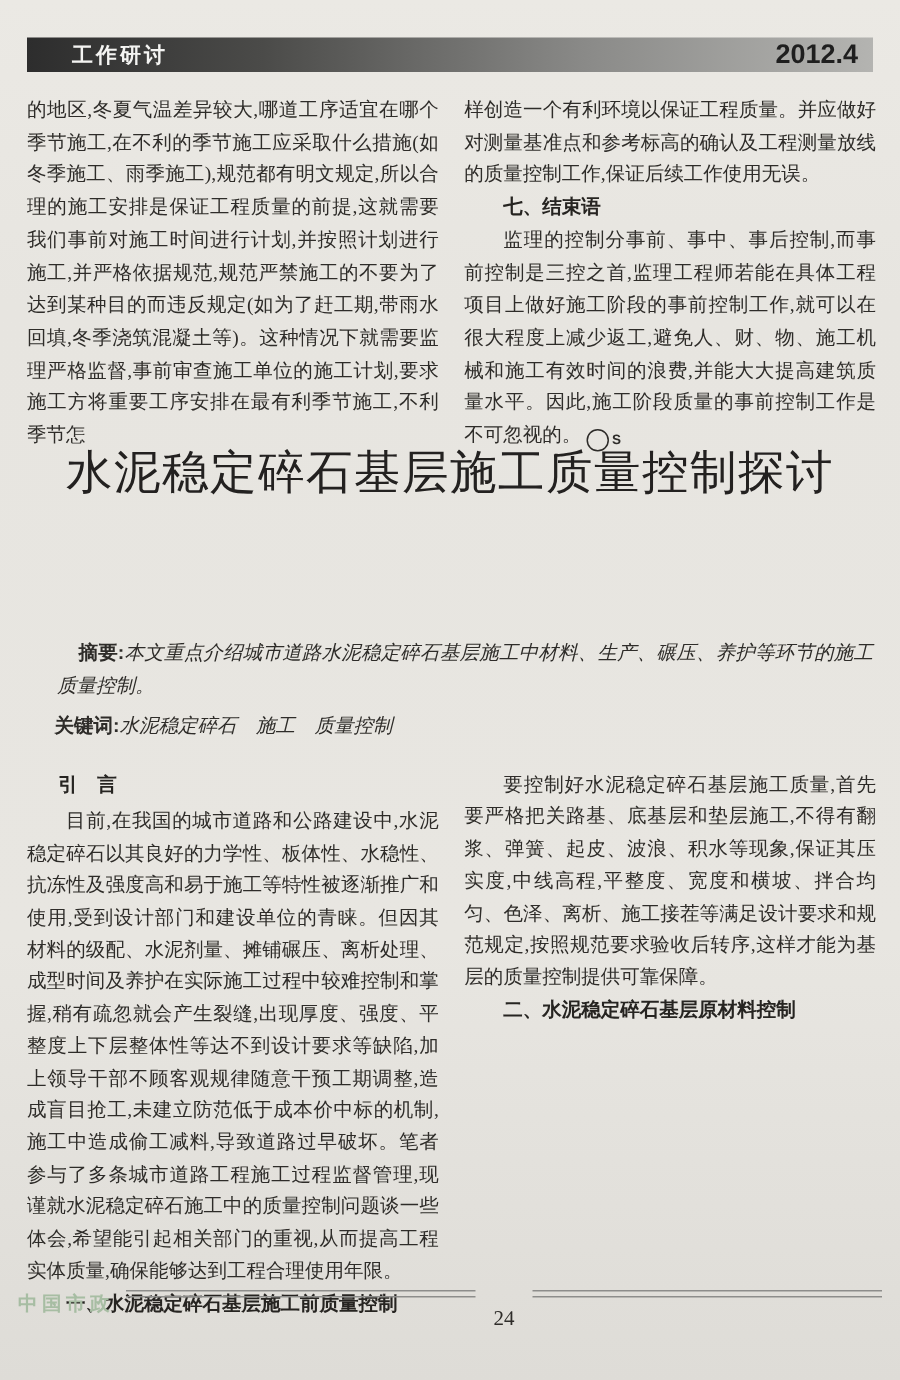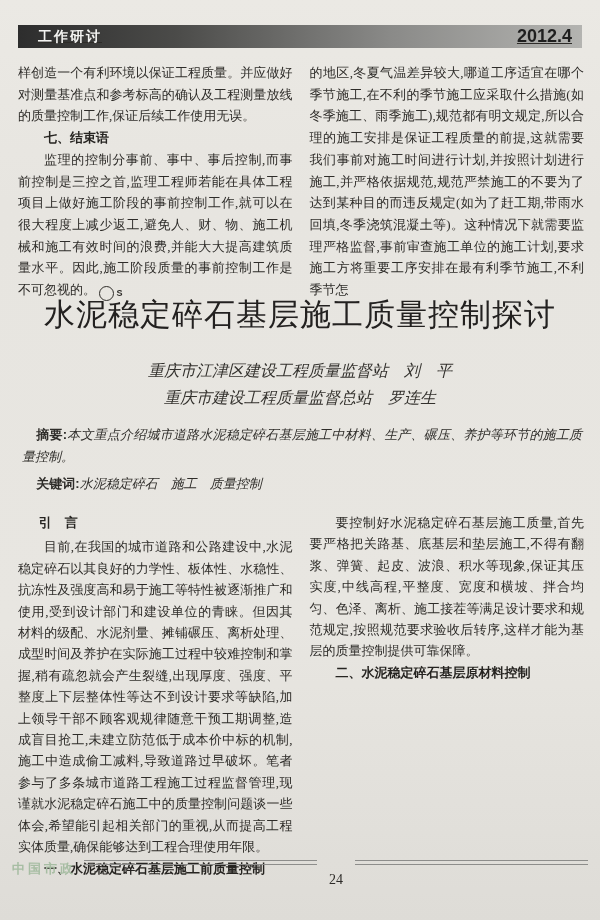--- a/index.html
+++ b/index.html
@@ -7,42 +7,42 @@
   .page{
     position:relative;width:600px;height:920px;margin:0 auto;overflow:hidden;
     background:linear-gradient(180deg,#ebe9e4 0%,#e7e5e0 22%,#e8e6e1 68%,#dedcd7 100%);
     font-family:"Liberation Serif","DejaVu Serif",serif;color:#2e2c29;
   }
   
   .header{
     position:absolute;top:25px;left:18px;right:18px;height:23px;
     display:flex;align-items:center;justify-content:space-between;
     background:linear-gradient(90deg,#2d2d2d 0%,#4b4b49 28%,#8a8a88 66%,#b4b4b1 100%);
-    padding:0 10px 0 20px;box-sizing:border-box;text-decoration:underline;
+    padding:0 10px 0 30px;box-sizing:border-box;
   }
   .header-label{color:#f4f4f2;font-family:"Liberation Sans","DejaVu Sans",sans-serif;font-weight:bold;font-size:14px;letter-spacing:2px;}
   .header-issue{color:#1f1f1f;font-family:"Liberation Sans","DejaVu Sans",sans-serif;font-size:18px;font-weight:bold;}
   
   p{margin:0;}
   .top-cols{position:absolute;top:62px;left:18px;right:16px;display:flex;gap:17px;}
   .top-cols .col{flex:1;font-size:13px;line-height:21.7px;text-align:justify;}
   .body-cols{position:absolute;top:512px;left:18px;right:16px;display:flex;gap:17px;justify-content:center;}
   .body-cols .col{flex:1;font-size:13px;line-height:21.4px;text-align:justify;}
   .ind{text-indent:2em;}
   .h{font-family:"Liberation Sans","DejaVu Sans",sans-serif;font-weight:bold;text-indent:2em;color:#262421;}
   .h-intro{font-family:"Liberation Sans","DejaVu Sans",sans-serif;font-weight:bold;text-indent:1.6em;color:#262421;margin-bottom:3px;}
   
   .title{
     position:absolute;top:294px;left:0;right:0;text-align:center;
     font-family:"Liberation Sans","DejaVu Sans",sans-serif;font-weight:normal;
     font-size:31px;letter-spacing:1px;color:#232120;
   }
   .authors{position:absolute;top:357px;left:0;right:0;text-align:center;font-size:16px;line-height:27px;font-style:italic;color:#33312d;}
   .abstract{position:absolute;top:424px;left:22px;right:18px;font-size:13px;line-height:22px;text-align:justify;}
-  .abstract .line1{text-indent:1.1em;}
+  .abstract .line1{text-indent:1.1em;margin-left:16px;}
   .abstract .kwline{margin-top:5px;text-indent:1.1em;}
   .lbl{font-style:normal;font-family:"Liberation Sans","DejaVu Sans",sans-serif;font-weight:bold;}
   .kai{font-style:italic;}
   
   .endmark{
     display:inline-flex;align-items:center;justify-content:center;
     width:13px;height:13px;border:1.4px solid #2e2c29;border-radius:50%;
     font-size:9px;font-weight:bold;line-height:1;vertical-align:-2px;margin-left:3px;
     font-family:"Liberation Sans","DejaVu Sans",sans-serif;
   }
@@ -60,37 +60,33 @@
 
 <div class="page">
 
   <div class="header">
     <span class="header-label">工作研讨</span>
     <span class="header-issue">2012.4</span>
   </div>
 
   <div class="top-cols">
     <div class="col">
+      <p>的地区,冬夏气温差异较大,哪道工序适宜在哪个季节施工,在不利的季节施工应采取什么措施(如冬季施工、雨季施工),规范都有明文规定,所以合理的施工安排是保证工程质量的前提,这就需要我们事前对施工时间进行计划,并按照计划进行施工,并严格依据规范,规范严禁施工的不要为了达到某种目的而违反规定(如为了赶工期,带雨水回填,冬季浇筑混凝土等)。这种情况下就需要监理严格监督,事前审查施工单位的施工计划,要求施工方将重要工序安排在最有利季节施工,不利季节怎</p>
+    </div>
+    <div class="col">
       <p>样创造一个有利环境以保证工程质量。并应做好对测量基准点和参考标高的确认及工程测量放线的质量控制工作,保证后续工作使用无误。</p>
       <p class="h">七、结束语</p>
       <p class="ind"><span>监理的控制分事前、事中、事后控制,而事前控制是三控之首,监理工程师若能在具体工程项目上做好施工阶段的事前控制工作,就可以在很大程度上减少返工,避免人、财、物、施工机械和施工有效时间的浪费,并能大大提高建筑质量水平。因此,施工阶段质量的事前控制工作是不可忽视的。</span><span class="endmark">
             <span>S</span>
           </span></p>
     </div>
-    <div class="col">
-      <p>的地区,冬夏气温差异较大,哪道工序适宜在哪个季节施工,在不利的季节施工应采取什么措施(如冬季施工、雨季施工),规范都有明文规定,所以合理的施工安排是保证工程质量的前提,这就需要我们事前对施工时间进行计划,并按照计划进行施工,并严格依据规范,规范严禁施工的不要为了达到某种目的而违反规定(如为了赶工期,带雨水回填,冬季浇筑混凝土等)。这种情况下就需要监理严格监督,事前审查施工单位的施工计划,要求施工方将重要工序安排在最有利季节施工,不利季节怎</p>
-    </div>
   </div>
 
   <div class="title">水泥稳定碎石基层施工质量控制探讨</div>
 
-  <div class="authors">
-    <p>重庆市江津区建设工程质量监督站　刘　平</p>
-    <p>重庆市建设工程质量监督总站　罗连生</p>
-  </div>
 
   <div class="abstract">
     <p class="line1"><span class="lbl">摘要:</span><span class="kai">本文重点介绍城市道路水泥稳定碎石基层施工中材料、生产、碾压、养护等环节的施工质量控制。</span></p>
     <p class="kwline"><span class="lbl">关键词:</span><span class="kai">水泥稳定碎石　施工　质量控制</span></p>
   </div>
 
   <div class="body-cols">
     <div class="col">
       <p class="h-intro">引　言</p>
       <p class="ind">目前,在我国的城市道路和公路建设中,水泥稳定碎石以其良好的力学性、板体性、水稳性、抗冻性及强度高和易于施工等特性被逐渐推广和使用,受到设计部门和建设单位的青睐。但因其材料的级配、水泥剂量、摊铺碾压、离析处理、成型时间及养护在实际施工过程中较难控制和掌握,稍有疏忽就会产生裂缝,出现厚度、强度、平整度上下层整体性等达不到设计要求等缺陷,加上领导干部不顾客观规律随意干预工期调整,造成盲目抢工,未建立防范低于成本价中标的机制,施工中造成偷工减料,导致道路过早破坏。笔者参与了多条城市道路工程施工过程监督管理,现谨就水泥稳定碎石施工中的质量控制问题谈一些体会,希望能引起相关部门的重视,从而提高工程实体质量,确保能够达到工程合理使用年限。</p>

